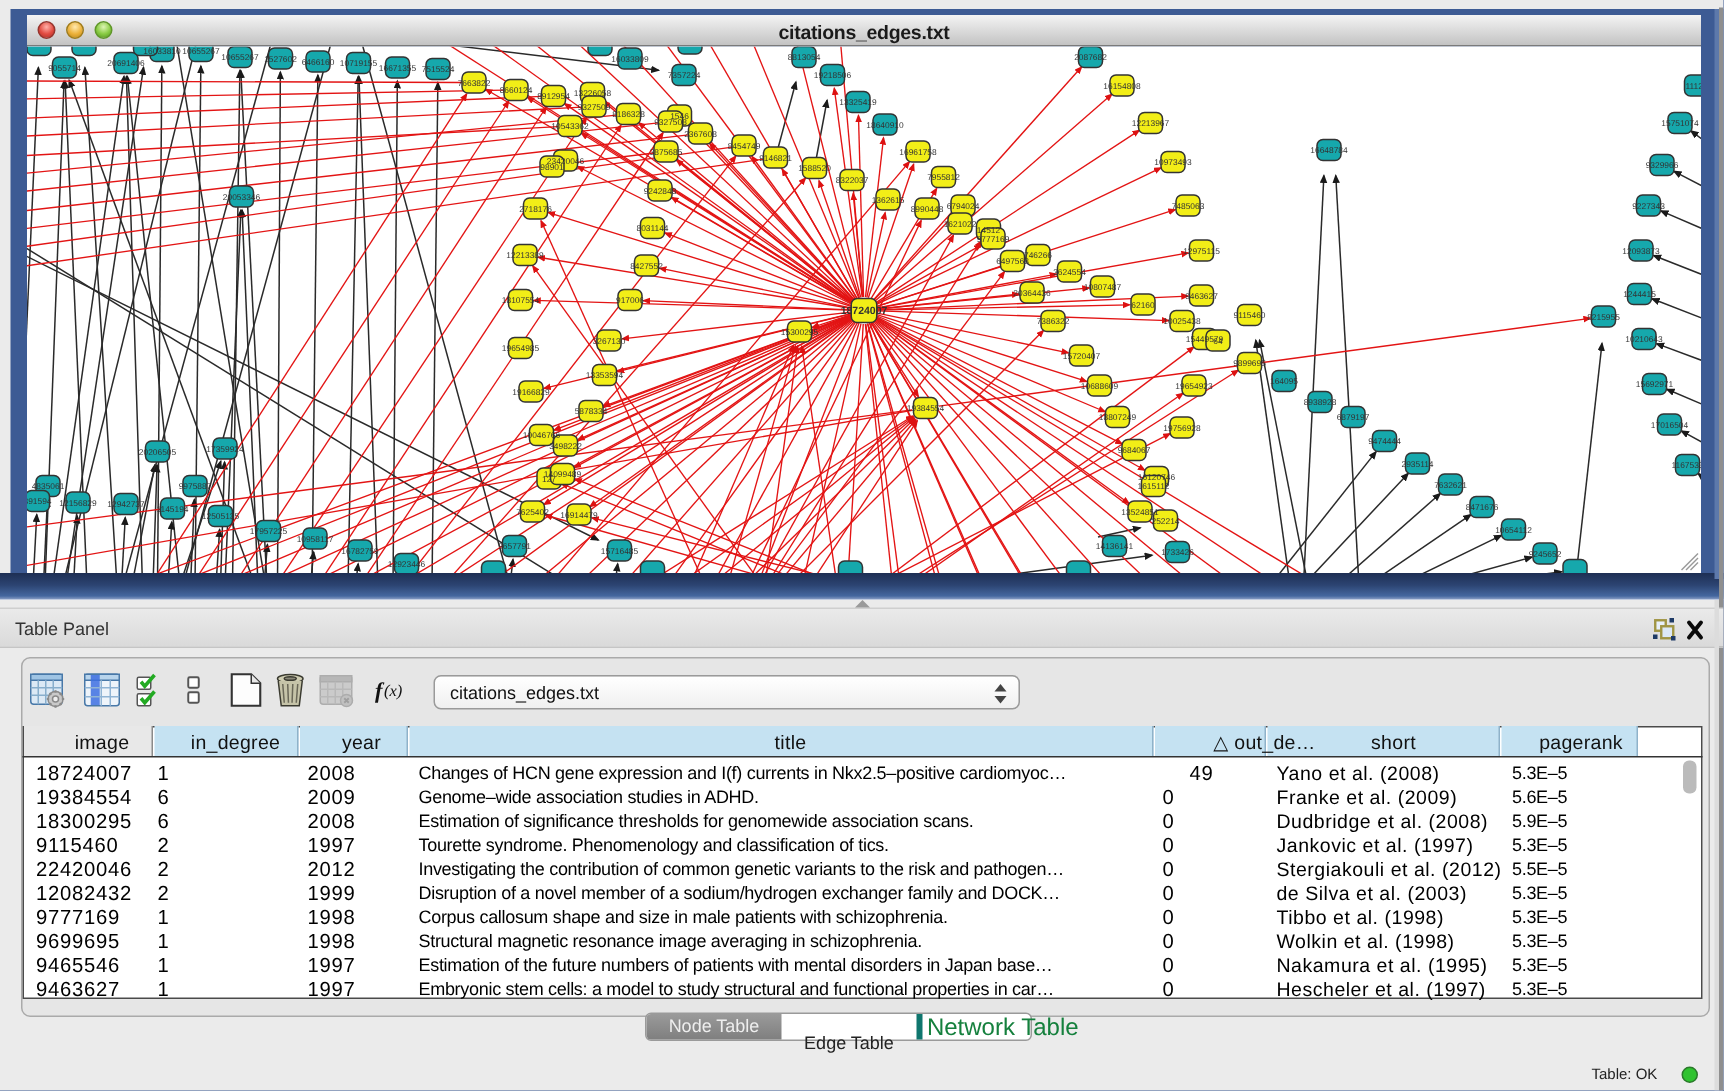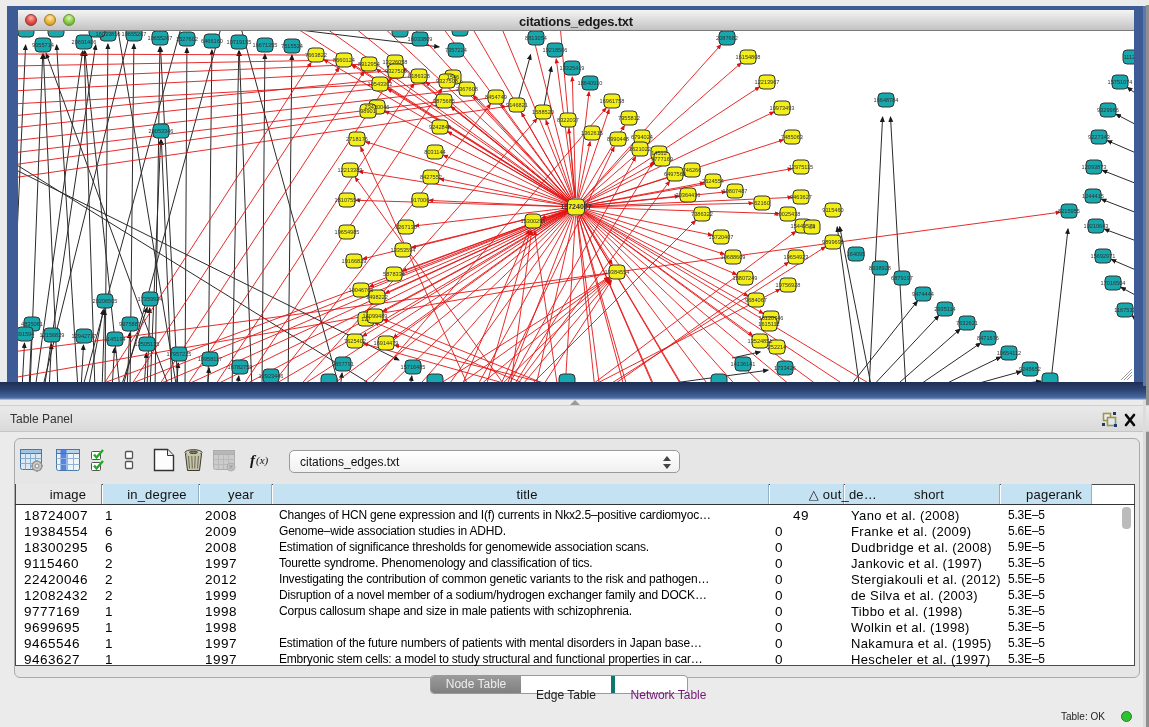--- a/index.html
+++ b/index.html
@@ -679,20 +679,21 @@
     <span style="left:205px">1998</span>
     <span class="t2" style="left:279px">Corpus callosum shape and size in male patients with schizophrenia.</span>
     <span style="left:775px">0</span>
     <span class="t3" style="left:851px">Tibbo et al. (1998)</span>
     <span class="t2" style="left:1008px">5.3E–5</span>
   </div>
 <div class="row" style="top:619px">
     <span style="left:24px">9699695</span>
     <span style="left:105px">1</span>
     <span style="left:205px">1998</span>
+    <span class="t2" style="left:279px">Structural magnetic resonance image averaging in schizophrenia.</span>
     <span style="left:775px">0</span>
     <span class="t3" style="left:851px">Wolkin et al. (1998)</span>
     <span class="t2" style="left:1008px">5.3E–5</span>
   </div>
 <div class="row" style="top:635px">
     <span style="left:24px">9465546</span>
     <span style="left:105px">1</span>
     <span style="left:205px">1997</span>
     <span class="t2" style="left:279px">Estimation of the future numbers of patients with mental disorders in Japan base…</span>
     <span style="left:775px">0</span>
@@ -707,17 +708,17 @@
     <span style="left:775px">0</span>
     <span class="t3" style="left:851px">Hescheler et al. (1997)</span>
     <span class="t2" style="left:1008px">5.3E–5</span>
   </div>
 
 <div class="abs" style="left:1122px;top:507px;width:9px;height:22px;background:#bbb;border-radius:4px"></div>
 
 <div class="abs" style="left:430px;top:675px;width:258px;height:19px;border:1px solid #9a9a9a;border-radius:4px;background:#fff">
  <div class="abs" style="left:0;top:0;width:90px;height:17px;background:linear-gradient(#9a9a9a,#7f7f7f);border-radius:3px 0 0 3px;color:#eee;text-align:center;font-size:12px;padding-top:1px">Node Table</div>
  <div class="abs" style="left:90px;top:0;width:94px;height:17px;color:#222;text-align:center;font-size:12px;padding-top:12px;border-right:4px solid #0f766e">Edge Table</div>
- <div class="abs" style="left:184px;top:0;width:107px;height:17px;color:#701a75;text-align:center;font-size:12px;padding-top:12px">Network Table</div>
+ <div class="abs" style="left:184px;top:0;width:107px;height:17px;color:#15803d;text-align:center;font-size:16px;padding-top:1px">Network Table</div>
 </div>
 
 <div class="abs" style="left:1061px;top:711px;font-size:10px;color:#222">Table: OK</div>
 <div class="abs" style="left:1121px;top:711px;width:11px;height:11px;border-radius:50%;background:#2fc32f;border:1px solid #2a7a2a"></div>
 <div class="abs" style="left:1143px;top:400px;width:3px;height:327px;background:#dcdcdc"></div>
 </body></html>

